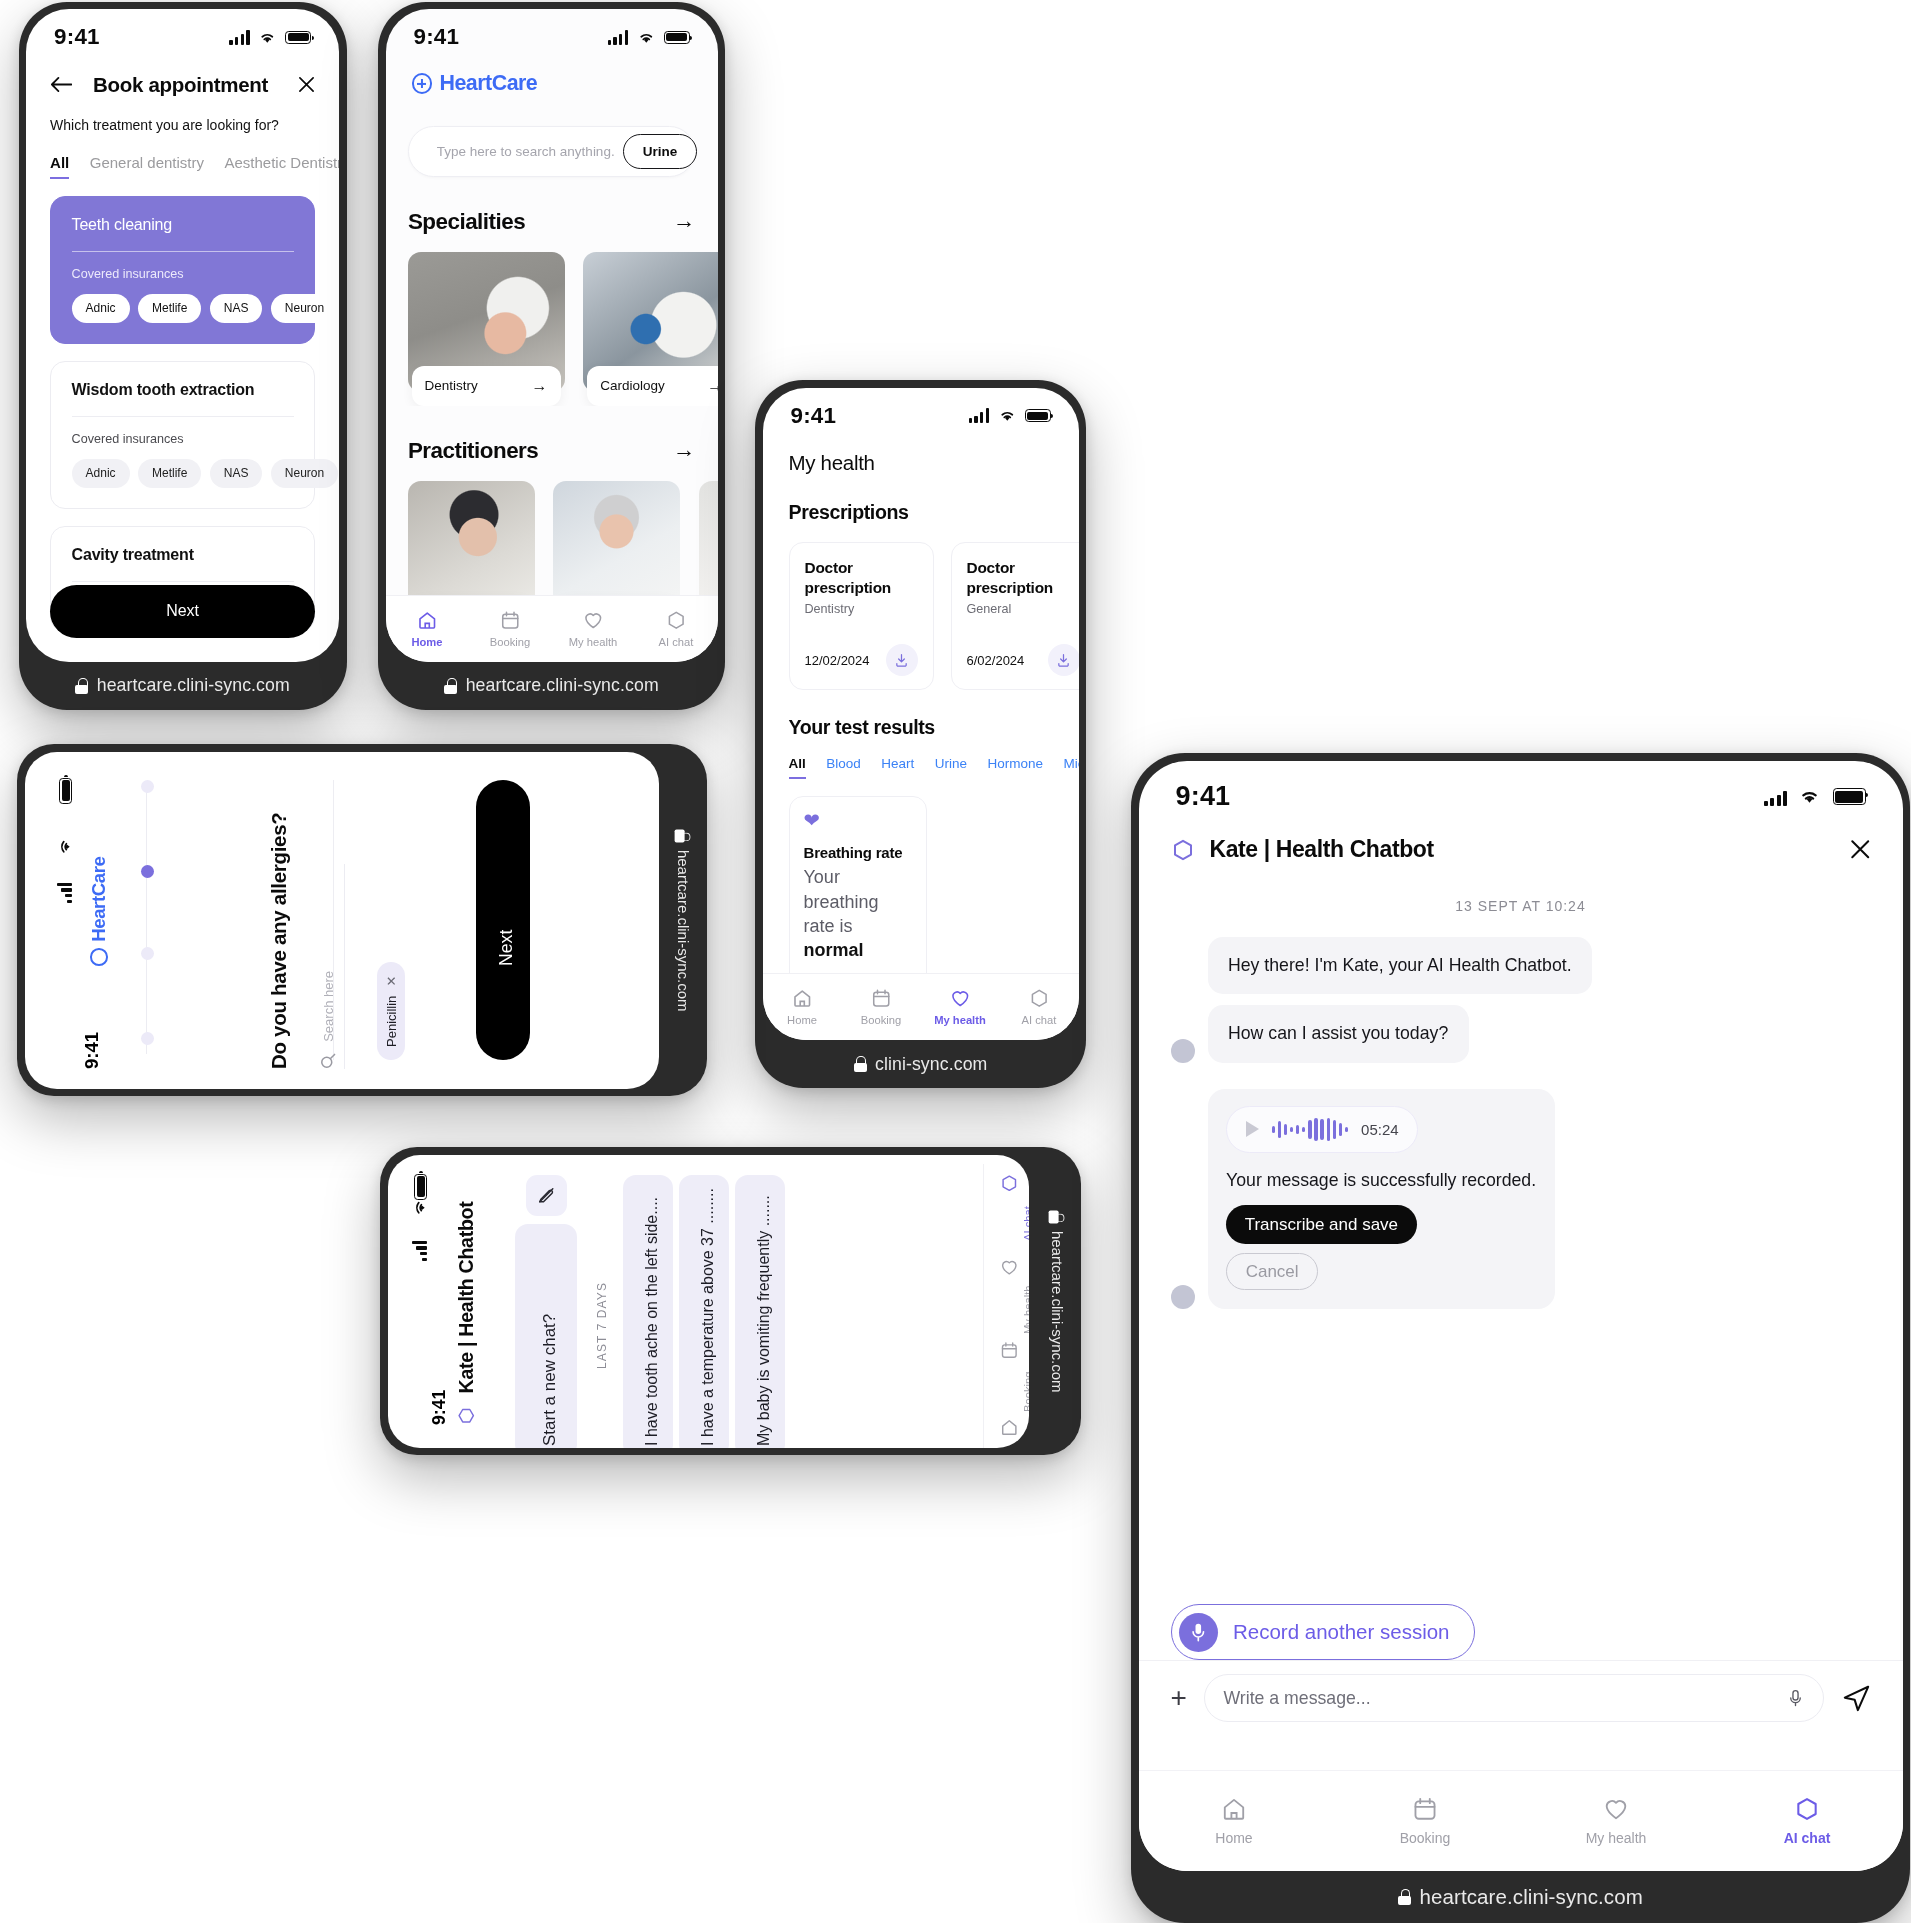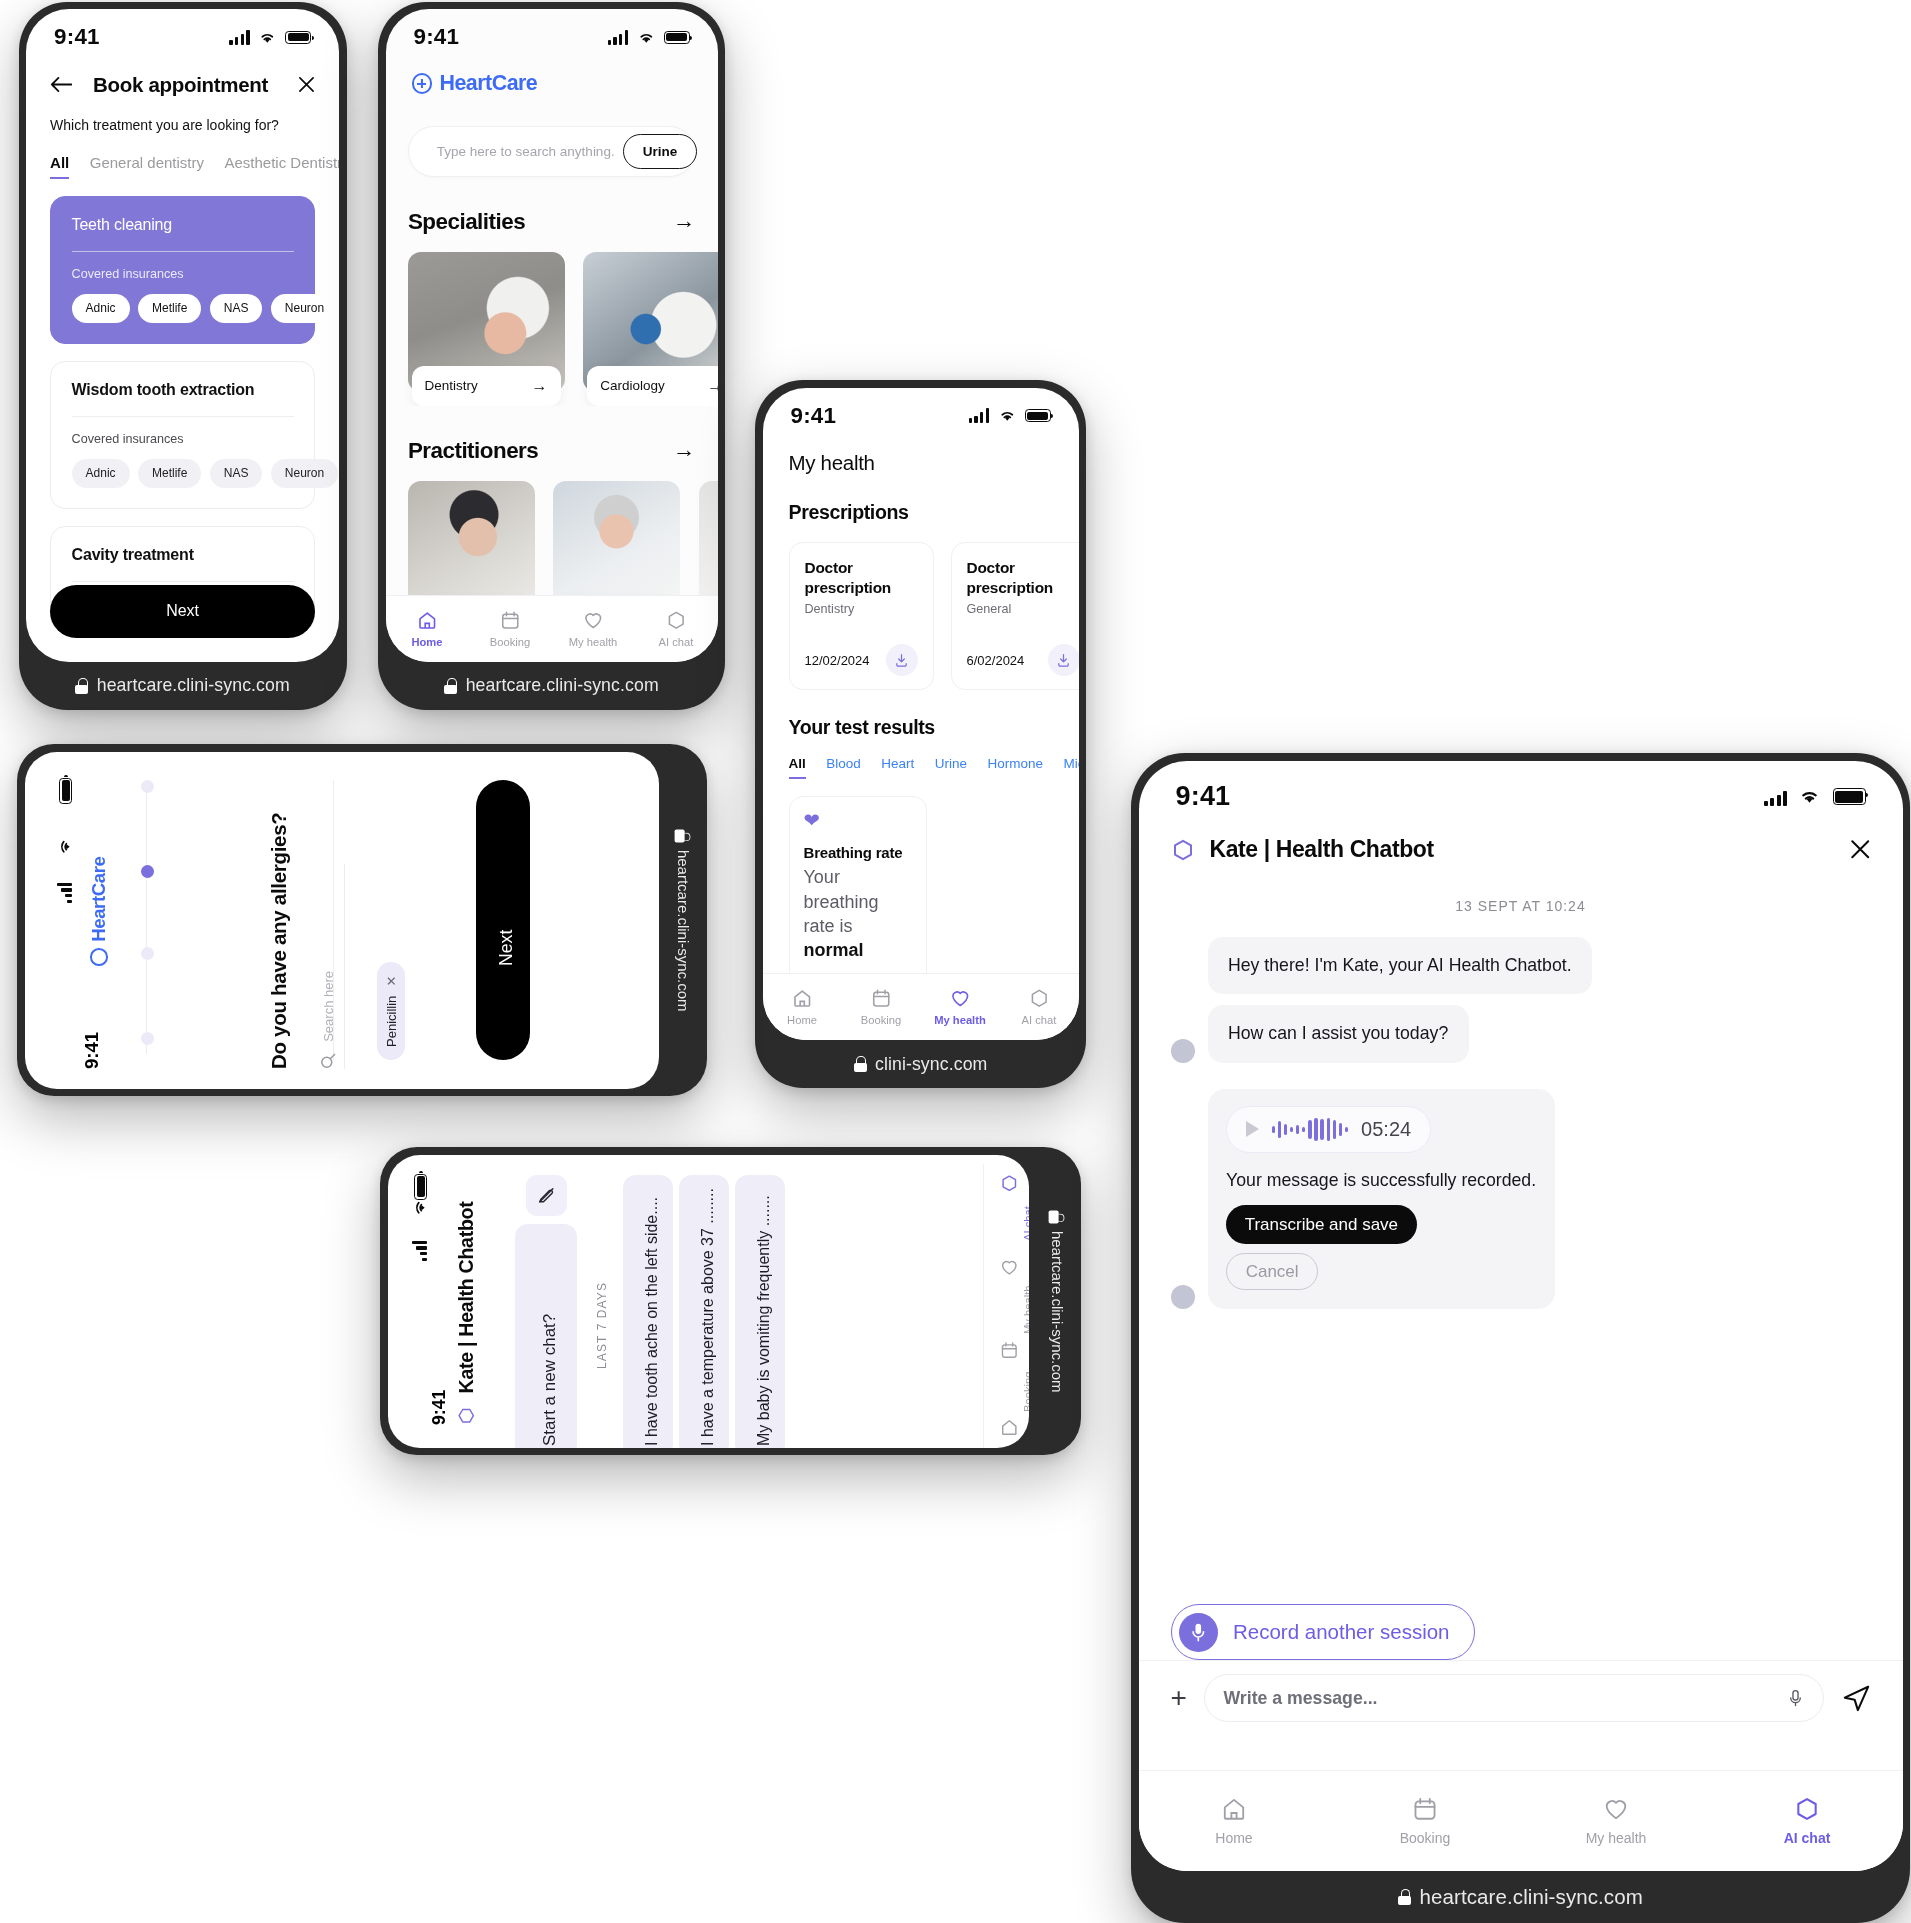--- a/index.html
+++ b/index.html
@@ -240,21 +240,21 @@
     font-size:17.7px; color:#15151a; line-height:1.45; max-width:392px;
   }
   .voice-bub { background:#f4f4f7; border-radius:17px; padding:17px 18.6px 18.6px 18.6px; max-width:392px;}
   .player {
     background:#fbfbfd; border:0.9px solid #eceaf8; border-radius:931px;
     display:flex; align-items:center; gap:13px; padding:10.3px 18.6px; width:fit-content;
   }
   .play-tri { width:0;height:0;border-left:13px solid #c9c9d3;border-top:8.4px solid transparent;border-bottom:8.4px solid transparent;}
   .wave { display:flex; align-items:center; gap:2.8px; height:24px; }
   .wave i { display:block; width:3.3px; background:#7b6fdd; border-radius:1.9px; }
-  .vtime { font-size:20px; color:#45454d; }
+  .vtime { font-size:15px; color:#45454d; }
   .vtxt { font-size:17.7px; color:#15151a; margin-top:15px; line-height:1.4; }
   .btn-black {
     display:inline-block; background:#0b0b0b; color:#fff; border-radius:931px;
     padding:9.3px 18.6px; font-size:17px; margin-top:13px; cursor:pointer; font-weight:400;
   }
   .btn-ghost {
     display:inline-block; background:transparent; color:#9a9aa2;
     border:1.4px solid #c9c9d1; border-radius:931px;
     padding:7.5px 18.6px; font-size:17px; margin-top:9.3px; cursor:pointer;
   }
@@ -273,21 +273,21 @@
     border-top:0.9px solid #f0f0f4;
     display:flex; align-items:center; gap:17px; padding:0 32px;
   }
   .plus { font-size:28px; color:#3c3c44; cursor:pointer; line-height:1;}
   .cinput {
     flex:1; border:0.9px solid #ececf2; border-radius:931px; height:48px;
     display:flex; align-items:center; padding: 0 18.6px; gap:9.3px; background:#fff;
   }
   .cinput input {
     flex:1; border:none; outline:none; font-size:17.7px; color:#3a3a42;
-    font-family:"Liberation Sans", sans-serif; background:transparent;font-weight:bold;
+    font-family:"Liberation Sans", sans-serif; background:transparent;
   }
   .cinput input::placeholder { color:#6f6f79; }
   .kc-tabbar {
     position:absolute; left:0; right:0; bottom:0; height:101px; background:#fff;
     display:flex; align-items:center; border-top:0.9px solid #f2f2f6;
   }
   .kc-tabitem {
     flex:1; display:flex; flex-direction:column; align-items:center; gap:7.5px;
     color:#a0a0a8; font-size:14px; cursor:pointer;
   }

